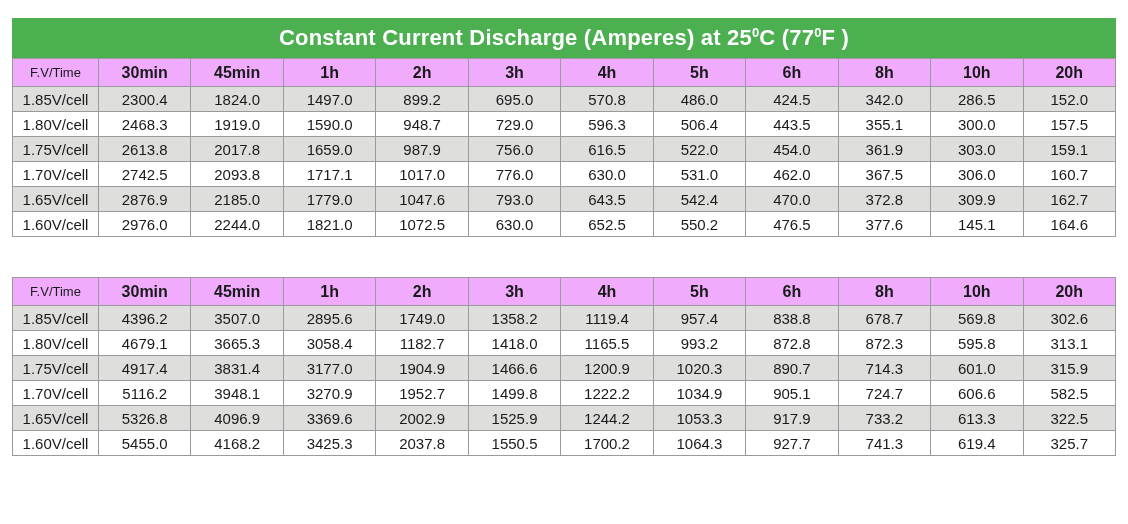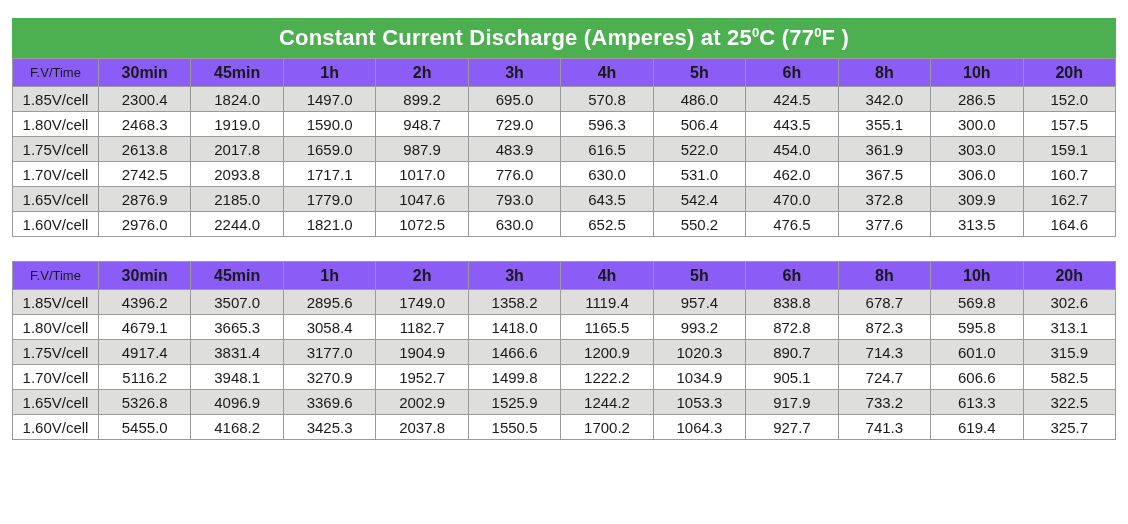--- a/index.html
+++ b/index.html
@@ -14,21 +14,21 @@
     color: #1a1a1a;
     overflow: hidden;
   }
   .page {
     width: 1128px;
     height: 524px;
     box-sizing: border-box;
     padding: 18px 12px 10px 12px;
     display: flex;
     flex-direction: column;
-    gap: 24px;
+    gap: 40px;
   }
   .table-block {
     width: 1104px;
   }
   .title-bar {
     background: #4caf50;
     color: #ffffff;
     text-align: center;
     font-size: 22px;
     font-weight: bold;
@@ -52,21 +52,21 @@
     border: 1px solid #9a9a9a;
     text-align: center;
     font-size: 15px;
     height: 25px;
     padding: 0 2px;
     box-sizing: border-box;
     white-space: nowrap;
     overflow: hidden;
   }
   tr.header-row td {
-    background: #8b5cf6;
+    background: #f0abfc;
     font-weight: bold;
     font-size: 16px;
     height: 28px;
   }
   tr.header-row td.first-col {
     font-weight: normal;
     font-size: 13px;
   }
   tr.shaded td {
     background: #dededd;
@@ -146,21 +146,21 @@
           <td>355.1</td>
           <td>300.0</td>
           <td>157.5</td>
         </tr>
         <tr class="shaded">
           <td class="first-col">1.75V/cell</td>
           <td>2613.8</td>
           <td>2017.8</td>
           <td>1659.0</td>
           <td>987.9</td>
-          <td>483.9</td>
+          <td>756.0</td>
           <td>616.5</td>
           <td>522.0</td>
           <td>454.0</td>
           <td>361.9</td>
           <td>303.0</td>
           <td>159.1</td>
         </tr>
         <tr class="plain">
           <td class="first-col">1.70V/cell</td>
           <td>2742.5</td>
@@ -193,21 +193,21 @@
           <td class="first-col">1.60V/cell</td>
           <td>2976.0</td>
           <td>2244.0</td>
           <td>1821.0</td>
           <td>1072.5</td>
           <td>630.0</td>
           <td>652.5</td>
           <td>550.2</td>
           <td>476.5</td>
           <td>377.6</td>
-          <td>313.5</td>
+          <td>145.1</td>
           <td>164.6</td>
         </tr>
       </tbody>
     </table>
   </div>
 
   <div class="table-block">
     <table class="grid">
       <colgroup>
         <col class="c-first">

